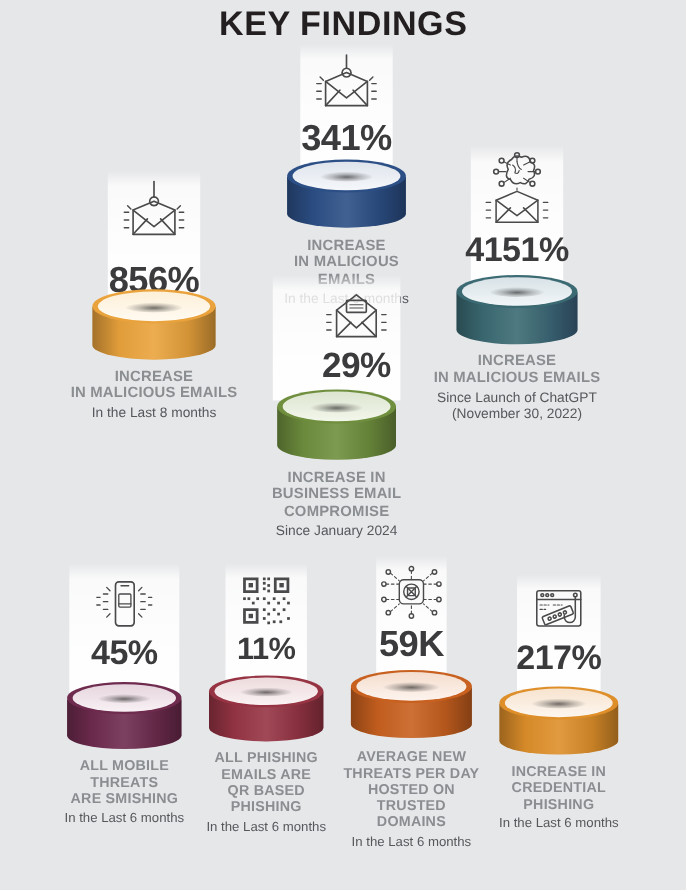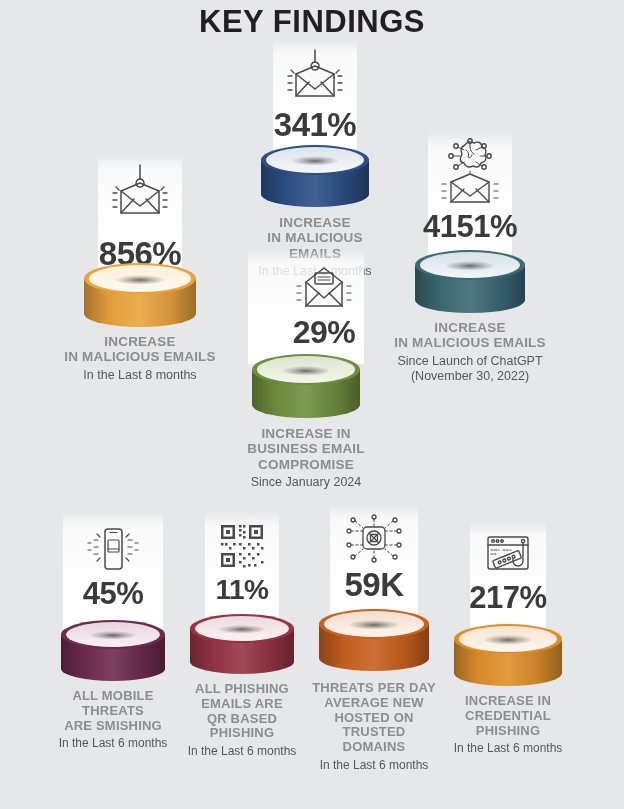--- a/index.html
+++ b/index.html
@@ -303,21 +303,21 @@
     <div class="caption" style="font-size:13px;margin-top:8px;">
       <div>ALL PHISHING</div>
       <div>EMAILS ARE</div>
       <div>QR BASED</div>
       <div>PHISHING</div>
     </div>
     <div class="subcaption" style="font-size:12px;margin-top:3px;">In the Last 6 months</div>
   </div>
 
   <div class="stat" style="left:302px;top:505px;width:144px;">
-    <div class="beam" style="width:88px;height:106px;padding-top:8px;">
+    <div class="beam" style="width:64px;height:106px;padding-top:8px;">
       <span class="icon">
         <svg width="58" height="54" viewBox="0 0 58 54">
           <g fill="none" stroke="#4a4a4c" stroke-width="1.3" stroke-linecap="round" stroke-linejoin="round">
             <rect x="18" y="14" width="22" height="22" rx="4"></rect>
             <circle cx="29" cy="25" r="7"></circle>
             <path d="M24.5 20.5 l9 9 M33.5 20.5 l-9 9"></path>
             <rect x="25.5" y="21.5" width="7" height="7" rx="1"></rect>
             <circle cx="8" cy="7" r="2"></circle>
               <circle cx="29" cy="4" r="2"></circle>
               <circle cx="50" cy="7" r="2"></circle>
@@ -335,22 +335,22 @@
       <span class="value" style="font-size:33px;margin-top:1px;">59K</span>
     </div>
     <div class="puck" style="width:110px;height:62px;margin-top:-10px;">
       <div class="side" style="height:46px;background:#c8601f;"></div>
       <div class="shade" style="height:46px;"></div>
       <div class="rim" style="height:30px;background:#c8601f;"></div>
       <div class="top" style="height:26px;top:2px;left:5px;right:5px;background:linear-gradient(to bottom,#f4ddcd,#fdf4ee);"></div>
       <div class="glow" style="left:29px;right:29px;top:11px;height:9px;"></div>
     </div>
     <div class="caption" style="font-size:13px;margin-top:10px;">
+      <div>AVERAGE NEW</div>
       <div>THREATS PER DAY</div>
-      <div>AVERAGE NEW</div>
       <div>HOSTED ON</div>
       <div>TRUSTED</div>
       <div>DOMAINS</div>
     </div>
     <div class="subcaption" style="font-size:12px;margin-top:3px;">In the Last 6 months</div>
   </div>
 
   <div class="stat" style="left:440px;top:522px;width:136px;">
     <div class="beam" style="width:76px;height:102px;padding-top:10px;">
       <span class="icon">

